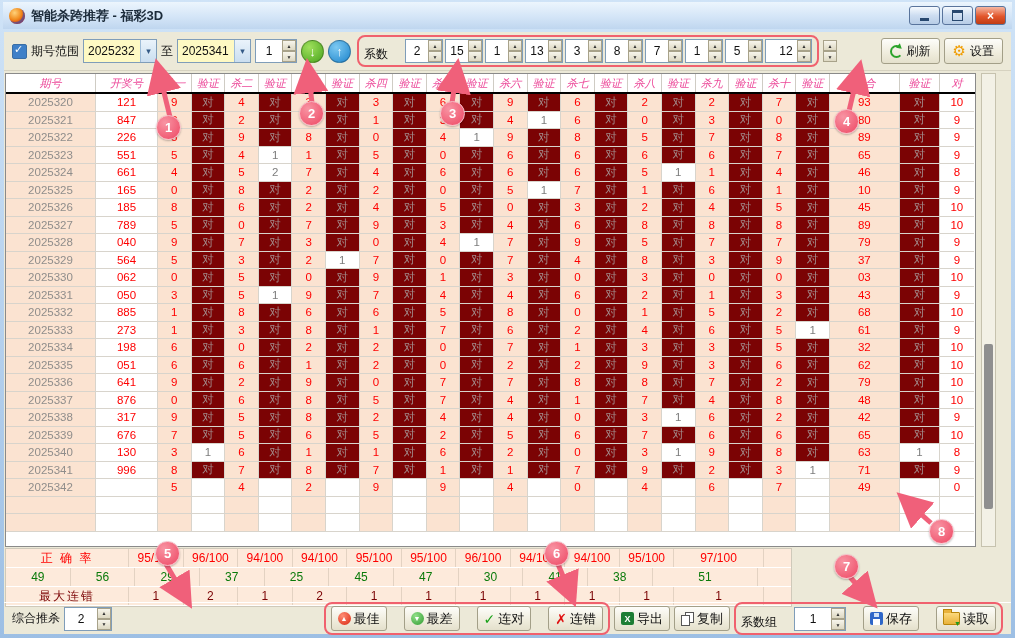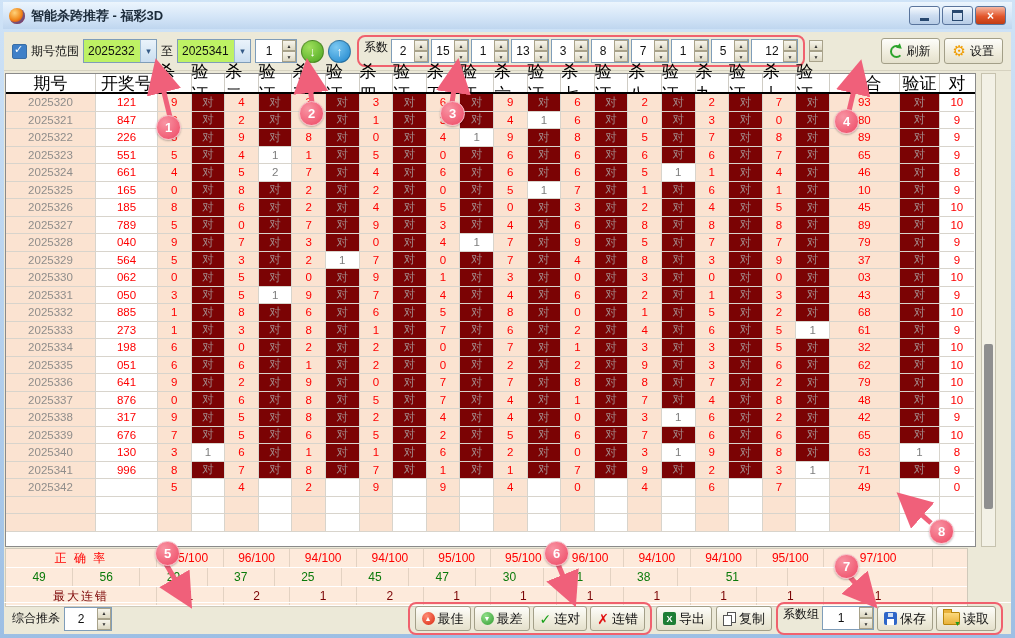--- a/index.html
+++ b/index.html
@@ -19,69 +19,69 @@
   .g-max{width:9px;height:7px;border:1px solid #28486f;border-top-width:3px;}
   .g-close{color:#fff;font-weight:700;font-size:12px;line-height:12px;}
   
   .inner{position:absolute;left:4px;top:32px;width:1007px;height:602px;background:#ece9d8;}
   
   .toolbar{position:absolute;left:0;top:0;width:100%;height:39px;display:flex;align-items:center;gap:4px;
     padding:0 8px;box-sizing:border-box;border-bottom:1px solid #d6d2c0;}
   .lbl{font-size:12px;color:#111;white-space:nowrap;}
   .checkbox{width:13px;height:13px;border:1px solid #3a6ea5;border-radius:2px;background:#3f80c8;position:relative;}
   .checkbox::before{content:"✓";position:absolute;left:1px;top:-2px;color:#fff;font-size:11px;font-weight:700;}
-  .combo{display:flex;align-items:center;height:22px;border:1px solid #7f9db9;background:#bef264;}
+  .combo{display:flex;align-items:center;height:22px;border:1px solid #7f9db9;background:#fef9c3;}
   .combo-val{font-size:12px;color:#111;padding:0 4px;min-width:48px;}
   .combo-arr{width:15px;height:100%;background:linear-gradient(#eaf3fb,#cadef0);border-left:1px solid #9ebcd8;
     display:flex;align-items:center;justify-content:center;}
   .combo-arr::before{content:"▾";font-size:9px;color:#345a86;}
   .spinbox{display:flex;align-items:center;height:22px;border:1px solid #7f9db9;background:#fff;}
   .spin-val{font-size:12px;color:#111;text-align:center;min-width:22px;padding:0 2px;}
   .spin{display:flex;flex-direction:column;width:14px;height:100%;}
   .su,.sd{flex:1;background:linear-gradient(#f7f5ec,#ddd8c2);border:1px solid #a8a28a;display:flex;align-items:center;justify-content:center;}
   .su::before{content:"▲";font-size:5px;color:#333;}
   .sd::before{content:"▼";font-size:5px;color:#333;}
   .roundbtn{width:21px;height:21px;border-radius:50%;display:flex;align-items:center;justify-content:center;
     color:#fff;font-size:13px;font-weight:700;border:1px solid rgba(0,0,0,.25);}
   .roundbtn.green{background:radial-gradient(circle at 35% 30%,#9fe05c,#49a41e);}
   .roundbtn.blue{background:radial-gradient(circle at 35% 30%,#7cc9f2,#1d84cc);}
-  .redbox{border:2px solid #f0616e;border-radius:8px;display:flex;align-items:flex-start;gap:3px;padding:2px 5px;}
+  .redbox{border:2px solid #f0616e;border-radius:8px;display:flex;align-items:flex-end;gap:17px;padding:2px 5px;}
   .coef-spinners{display:flex;align-items:center;gap:2px;}
   .spacer{flex:1;}
   .btn{display:flex;align-items:center;gap:4px;height:26px;padding:0 8px;font-size:12px;color:#111;
     border:1px solid #a39f88;border-radius:3px;background:linear-gradient(#fdfdfa,#efecdc 60%,#e4e0cc);cursor:default;
     font-family:inherit;}
   .ic-refresh{width:9px;height:9px;border:2px solid #2aa32a;border-radius:50%;border-right-color:transparent;position:relative;}
   .ic-refresh::after{content:"";position:absolute;right:-4px;top:-2px;border:3px solid transparent;border-left:5px solid #2aa32a;transform:rotate(40deg);}
   .ic-gear{color:#f09c00;font-size:15px;line-height:14px;}
   .ic-gear::before{content:"⚙";}
   
   .tablewrap{position:absolute;left:1px;top:41px;width:971px;height:474px;background:#fff;border:1px solid #8a8a8a;box-sizing:border-box;}
   .thead{display:flex;height:18px;border-bottom:2px solid #000;background:#fff;}
-  .hc{font-size:17px;color:#000000;display:flex;align-items:center;justify-content:center;border-right:1px solid #cfccc4;box-sizing:border-box;}
+  .hc{font-size:11px;color:#ec4899;display:flex;align-items:center;justify-content:center;border-right:1px solid #cfccc4;box-sizing:border-box;font-style:italic;}
   .tr{display:flex;height:17.5px;}
   .td{font-size:11.5px;display:flex;align-items:center;justify-content:center;border-right:1px solid #d8d4cc;border-bottom:1px solid #d8d4cc;box-sizing:border-box;}
   .col-period{width:90px;}
   .col-draw{width:62px;}
   .col-kv{width:33.6px;}
   .col-comp{width:70px;}
   .col-cv{width:40px;}
   .col-cnt{width:34px;border-right:none;}
   .c-period{background:#fbe3d1;color:#8f8d8b;}
   .c-draw{background:#fff;color:#fe0000;}
   .c-kill{background:#fbe3d1;color:#fe0000;}
   .c-ok{background:#7b0304;color:#a38c8c;}
   .c-num{background:#fff;color:#7d7d7d;}
   .c-blank{background:#fff;}
   .c-cnt{background:#fff;color:#fe0000;}
   
   .vscroll{position:absolute;left:977px;top:41px;width:15px;height:474px;background:#f3f1e6;border:1px solid #c6c2ae;box-sizing:border-box;}
   .vthumb{position:absolute;left:2px;width:9px;top:270px;height:165px;background:#8f8f8f;border-radius:2px;}
   
-  .summary{position:absolute;left:1px;top:516px;width:963px;background:#fdeadb;border:1px solid #cfc9ba;box-sizing:border-box;}
+  .summary{position:absolute;left:1px;top:516px;width:787px;background:#fdeadb;border:1px solid #cfc9ba;box-sizing:border-box;}
   .srow{display:flex;height:18px;border-bottom:1px solid #fff;}
   .sl,.sv{font-size:12px;display:flex;align-items:center;justify-content:center;border-right:1px solid #e3d2c2;box-sizing:border-box;}
   .sl{width:152px;letter-spacing:2px;}
   .sv.pair{width:67.2px;}
   .sv.comp{width:110px;}
   .sv.tail{width:34px;border-right:none;}
   .sum-acc .sl,.sum-acc .sv{color:#fe0000;}
   .sum-hit .sl,.sum-hit .sv{color:#0a7a0a;}
   .sum-miss .sl,.sum-miss .sv{color:#7b0304;}
   

